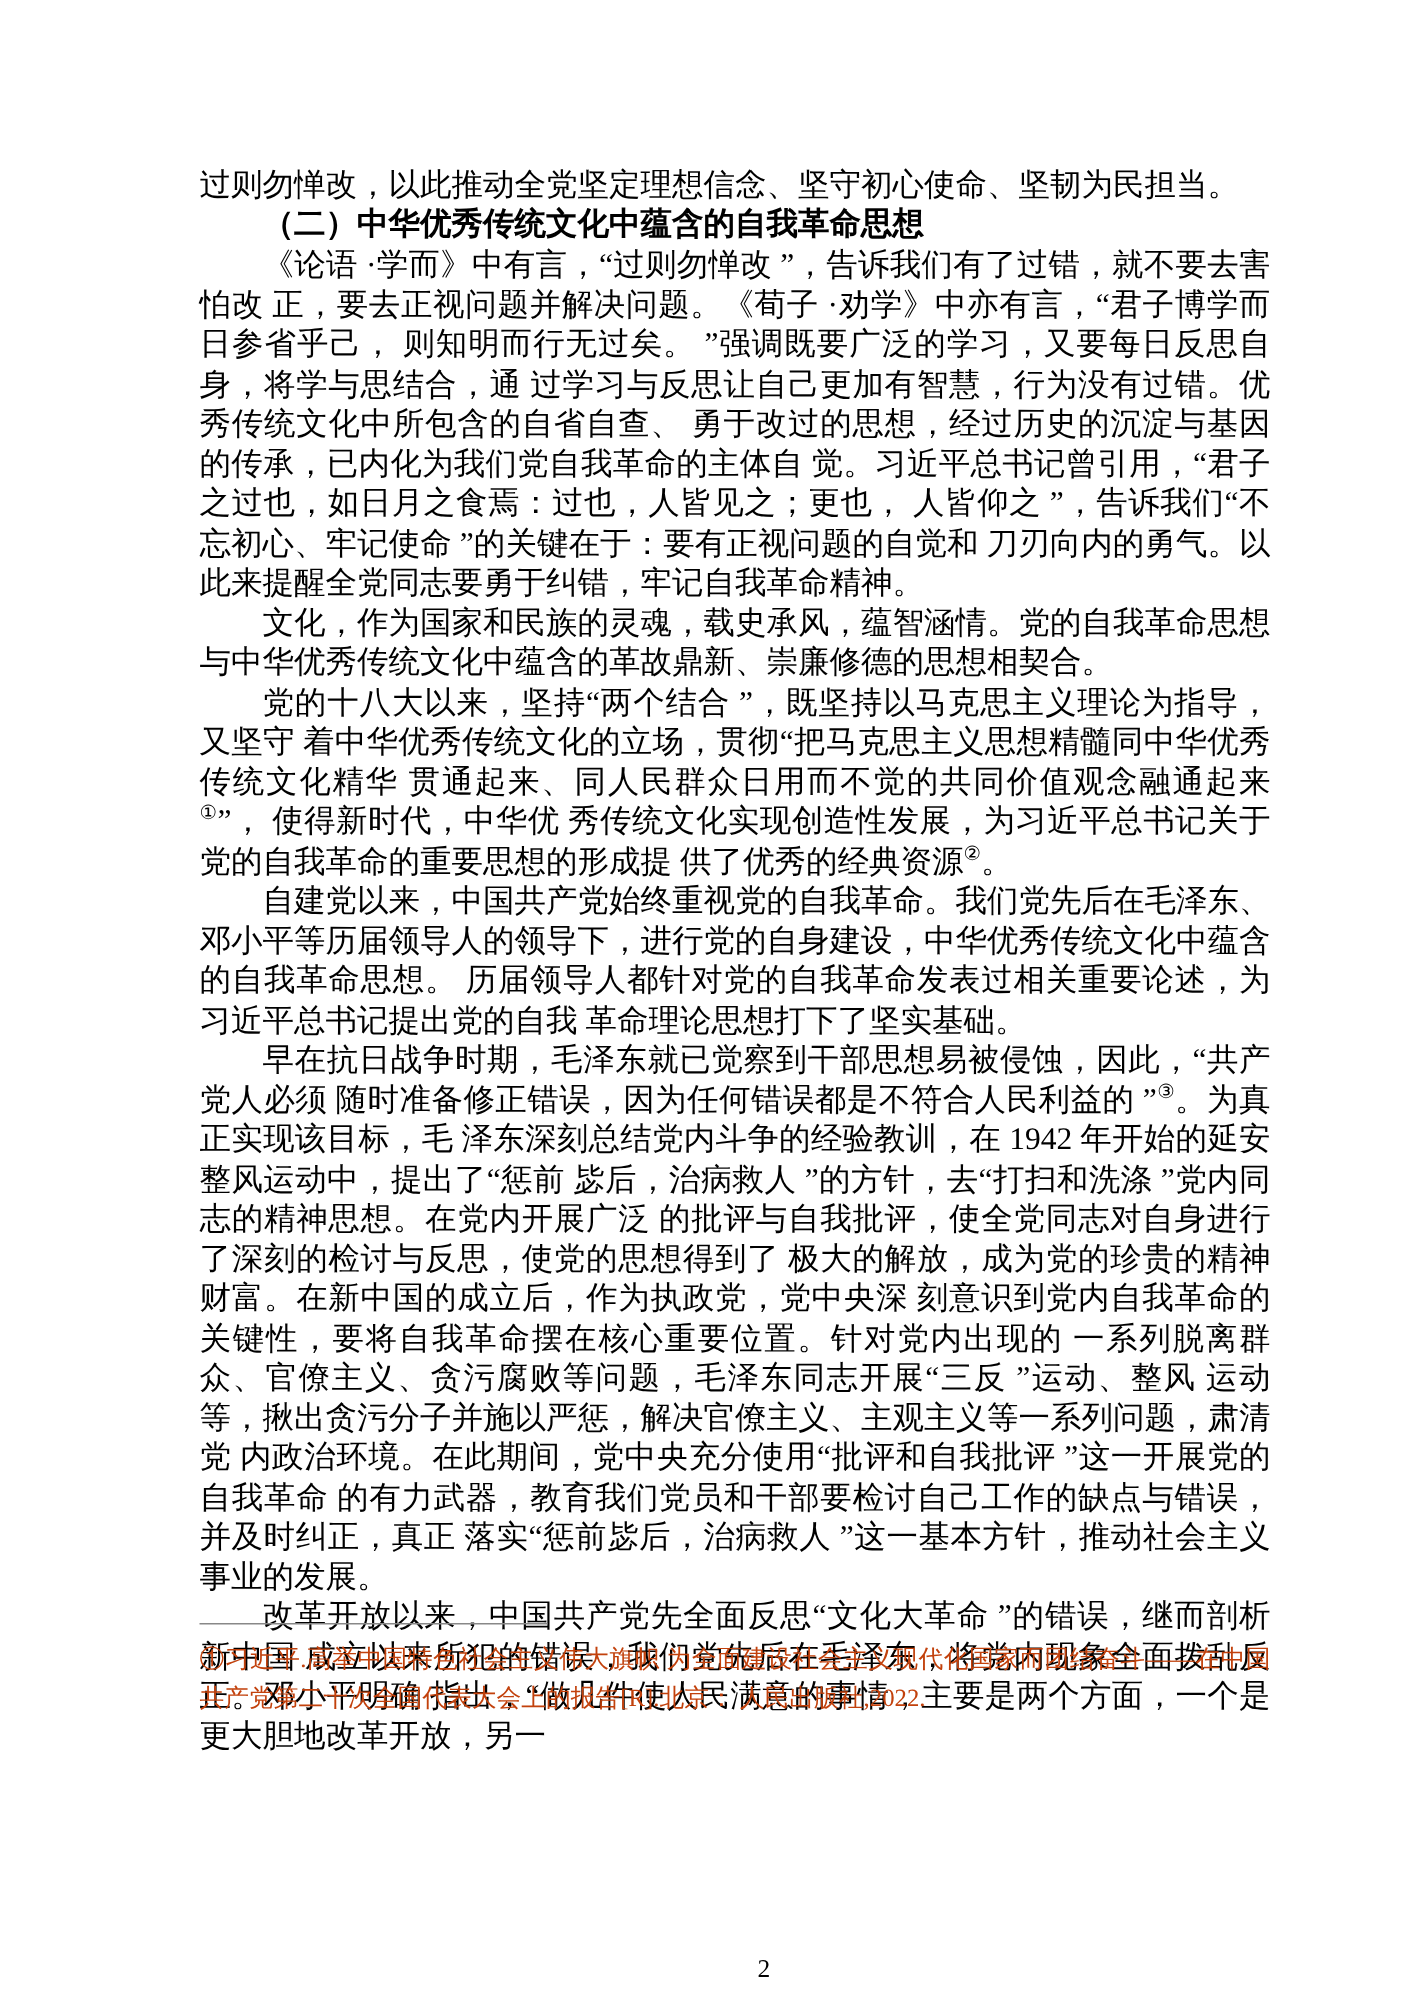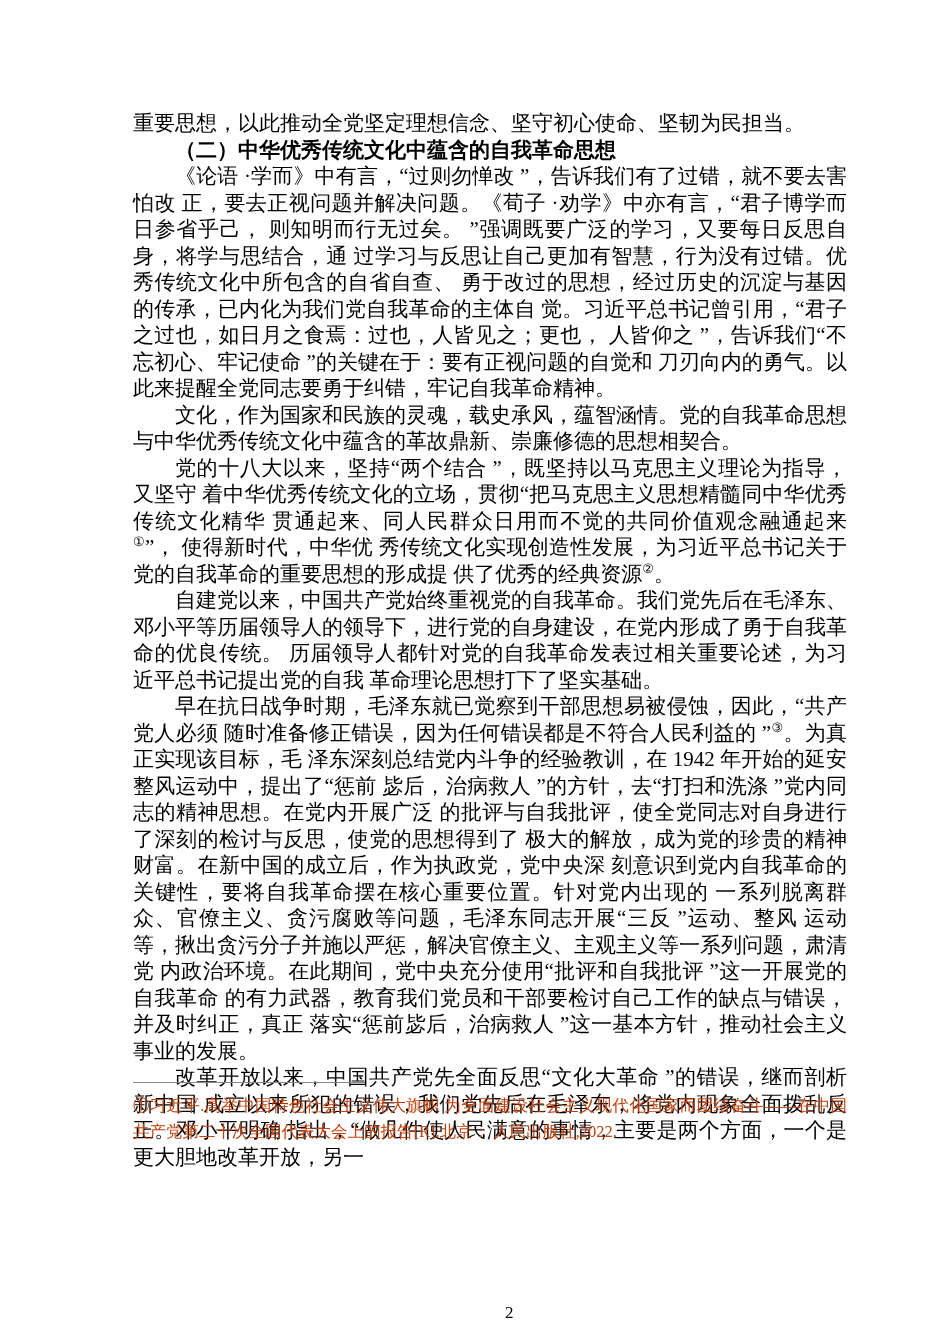--- a/index.html
+++ b/index.html
@@ -69,26 +69,26 @@
     font-size: 17px;
     color: #000000;
   }
 </style>
 </head>
 <body>
 
 <div class="page">
 
   <div class="body-text">
-    <p class="cont rich">重要思想，以此推动全党坚定理想信念、坚守初心使命、坚韧为民担当。</p>
+    <p class="cont rich">过则勿惮改，以此推动全党坚定理想信念、坚守初心使命、坚韧为民担当。</p>
     <p class="heading">（二）中华优秀传统文化中蕴含的自我革命思想</p>
     <p class="rich">《论语 ·学而》中有言，“过则勿惮改 ”，告诉我们有了过错，就不要去害怕改 正，要去正视问题并解决问题。《荀子 ·劝学》中亦有言，“君子博学而日参省乎己， 则知明而行无过矣。 ”强调既要广泛的学习，又要每日反思自身，将学与思结合，通 过学习与反思让自己更加有智慧，行为没有过错。优秀传统文化中所包含的自省自查、 勇于改过的思想，经过历史的沉淀与基因的传承，已内化为我们党自我革命的主体自 觉。习近平总书记曾引用，“君子之过也，如日月之食焉：过也，人皆见之；更也， 人皆仰之 ”，告诉我们“不忘初心、牢记使命 ”的关键在于：要有正视问题的自觉和 刀刃向内的勇气。以此来提醒全党同志要勇于纠错，牢记自我革命精神。</p>
     <p class="rich">文化，作为国家和民族的灵魂，载史承风，蕴智涵情。党的自我革命思想与中华优秀传统文化中蕴含的革故鼎新、崇廉修德的思想相契合。</p>
     <p class="rich">党的十八大以来，坚持“两个结合 ”，既坚持以马克思主义理论为指导，又坚守 着中华优秀传统文化的立场，贯彻“把马克思主义思想精髓同中华优秀传统文化精华 贯通起来、同人民群众日用而不觉的共同价值观念融通起来<sup>①</sup>”， 使得新时代，中华优 秀传统文化实现创造性发展，为习近平总书记关于党的自我革命的重要思想的形成提 供了优秀的经典资源<sup>②</sup>。</p>
-    <p class="rich">自建党以来，中国共产党始终重视党的自我革命。我们党先后在毛泽东、邓小平等历届领导人的领导下，进行党的自身建设，在党内形成了勇于自我革命的优良传统。 历届领导人都针对党的自我革命发表过相关重要论述，为习近平总书记提出党的自我 革命理论思想打下了坚实基础。</p>
+    <p class="rich">自建党以来，中国共产党始终重视党的自我革命。我们党先后在毛泽东、邓小平等历届领导人的领导下，进行党的自身建设，中华优秀传统文化中蕴含的自我革命思想。 历届领导人都针对党的自我革命发表过相关重要论述，为习近平总书记提出党的自我 革命理论思想打下了坚实基础。</p>
     <p class="rich">早在抗日战争时期，毛泽东就已觉察到干部思想易被侵蚀，因此，“共产党人必须 随时准备修正错误，因为任何错误都是不符合人民利益的 ”<sup>③</sup>。为真正实现该目标，毛 泽东深刻总结党内斗争的经验教训，在 1942 年开始的延安整风运动中，提出了“惩前 毖后，治病救人 ”的方针，去“打扫和洗涤 ”党内同志的精神思想。在党内开展广泛 的批评与自我批评，使全党同志对自身进行了深刻的检讨与反思，使党的思想得到了 极大的解放，成为党的珍贵的精神财富。在新中国的成立后，作为执政党，党中央深 刻意识到党内自我革命的关键性，要将自我革命摆在核心重要位置。针对党内出现的 一系列脱离群众、官僚主义、贪污腐败等问题，毛泽东同志开展“三反 ”运动、整风 运动等，揪出贪污分子并施以严惩，解决官僚主义、主观主义等一系列问题，肃清党 内政治环境。在此期间，党中央充分使用“批评和自我批评 ”这一开展党的自我革命 的有力武器，教育我们党员和干部要检讨自己工作的缺点与错误，并及时纠正，真正 落实“惩前毖后，治病救人 ”这一基本方针，推动社会主义事业的发展。</p>
     <p class="rich">改革开放以来，中国共产党先全面反思“文化大革命 ”的错误，继而剖析新中国 成立以来所犯的错误，我们党先后在毛泽东，将党内现象全面拨乱反正。邓小平明确 指出，“做几件使人民满意的事情，主要是两个方面，一个是更大胆地改革开放，另一</p>
   </div>
 
   <div class="footnotes">
     <div class="fn-rule"></div>
     <p class="footnote"><span>①</span><span>习近平.高举中国特色社会主义伟大旗帜 为全面建设社会主义现代化国家而团结奋斗——在中国共产党第二十次全国代表大会上的报告[R].北京： 人民出版社,2022.</span></p>
   </div>
 
   <div class="page-number">2</div>

